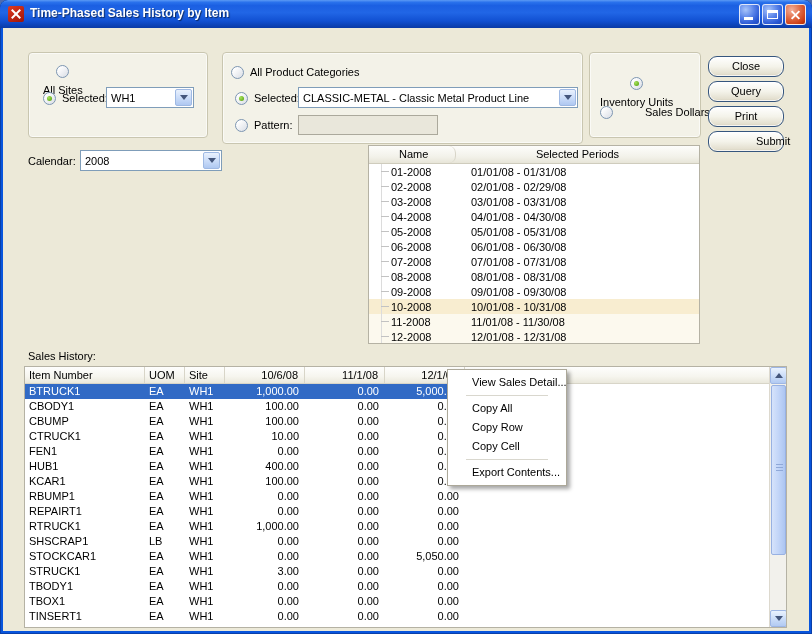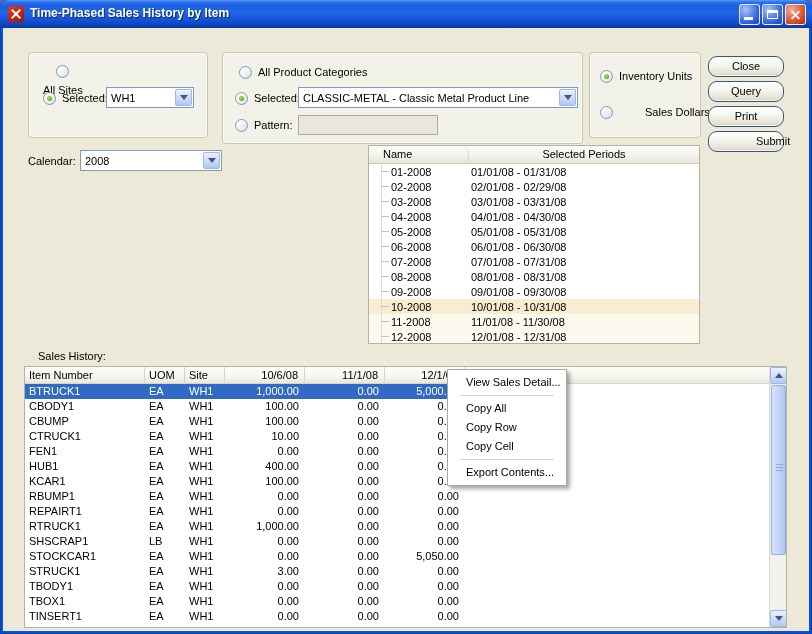--- a/index.html
+++ b/index.html
@@ -57,32 +57,32 @@
 
   .xpbtn { position:absolute; left:705px; width:76px; height:21px; border:1px solid #36567E; border-radius:9px;
     background: linear-gradient(180deg,#FFFFFF,#F4F3EA 50%,#E4E0D0 88%,#D6D0BE);
     text-align:center; line-height:19px; box-shadow: inset 0 0 0 1px rgba(255,255,255,.75); cursor:default; }
 
   .callabel { position:absolute; left:25px; top:127px; }
 
   
   .periods { position:absolute; left:365px; top:117px; width:332px; height:199px; background:#fff; border:1px solid #B5B2A4; overflow:hidden; }
   .phead { display:flex; height:18px; background:linear-gradient(180deg,#FDFDFB,#F2F1E9 65%,#E7E5D8); border-bottom:1px solid #CFCCBD; }
-  .phead .h1 { width:100px; padding-left:14px; line-height:17px; border-right:1px solid #D8D5C8;border-radius:7px; }
+  .phead .h1 { width:87px; padding-left:30px; line-height:17px; border-right:1px solid #D8D5C8;border-radius:7px; }
   .phead .h2 { flex:1; text-align:center; line-height:17px; }
   .prow { position:relative; display:flex; height:15px; align-items:center; padding-left:22px; }
   .prow::before { content:''; position:absolute; left:12px; top:0; bottom:0; width:1px; background:#DCDCDC; }
   .tree { position:absolute; left:12px; top:7px; width:8px; height:1px; background:#C2C2C2; }
   .pname { width:80px; }
   .prange { flex:1; }
   .prow.hl  { background:#F8EDD0; }
   .prow.hl2 { background:#FCF9EE; }
 
   
-  .saleslabel { position:absolute; left:35px; top:322px;text-align:right; }
+  .saleslabel { position:absolute; left:25px; top:322px;text-align:right; }
   .stable { position:absolute; left:21px; top:338px; width:763px; height:262px; background:#fff; border:1px solid #B5B2A4; overflow:hidden; }
   .shead { display:flex; height:17px; background:linear-gradient(180deg,#FEFEFD,#F6F5EE 60%,#EAE8DC); border-bottom:1px solid #D8D5C8; }
   .shead span { line-height:16px; border-right:1px solid #D8D5C8; }
   .cell, .shead span { display:block; overflow:hidden; white-space:nowrap; }
   .c0 { width:120px; padding-left:4px; }
   .c1 { width:40px;  padding-left:4px; }
   .c2 { width:40px;  padding-left:4px; }
   .c3,.c4,.c5 { width:80px; text-align:right; padding-right:6px; }
   .cf { flex:1; border-right:none !important; }
   .srow { display:flex; height:15px; align-items:center; }
@@ -95,21 +95,21 @@
   .sbtn { position:absolute; left:0; width:17px; height:17px; border:1px solid #9EB6E4; border-radius:2px;
     background: linear-gradient(180deg,#EAF2FE,#CADCF8 55%,#B2CAF2); display:flex; align-items:center; justify-content:center; }
   .sbtn.up { top:0; } .sbtn.down { bottom:0; }
   .thumb { position:absolute; left:1px; width:15px; top:18px; height:170px; border:1px solid #98B1E2; border-radius:2px;
     background: linear-gradient(90deg,#D6E3FB,#C2D5F8 50%,#ACC5F1); }
   .thumb::after { content:''; position:absolute; left:4px; top:78px; width:7px; height:1px; background:#8FA8D8;
     box-shadow:0 3px 0 #8FA8D8, 0 6px 0 #8FA8D8; }
 
   
   .ctx { position:absolute; left:444px; top:341px; width:120px; background:#fff; border:1px solid #ACA899;
-    box-shadow:3px 3px 4px rgba(0,0,0,.35); padding:3px 10px; z-index:10; }
+    box-shadow:3px 3px 4px rgba(0,0,0,.35); padding:3px 16px; z-index:10; }
   .mi { height:19px; line-height:19px; padding-left:8px; white-space:nowrap; }
   .msep { height:1px; background:#D9D7CE; margin:3px 2px; }
 </style>
 </head>
 <body>
 
 <div class="stage">
 
   <div class="titlebar">
     <div class="appicon"></div>
@@ -139,21 +139,21 @@
       </div>
       <div class="combo" style="left:77px; top:34px; width:88px;">
         <span class="val">WH1</span>
         <span class="cbtn">
             <span class="arrow-down"></span>
           </span>
       </div>
     </div>
 
     <div class="group g-cats">
-      <div class="frow" style="left:16px; top:12px;">
+      <div class="frow" style="left:8px; top:12px;">
         <span class="radio"></span>
         <span>All Product Categories</span>
       </div>
       <div class="frow" style="left:12px; top:38px;">
         <span class="radio checked"></span>
         <span>Selected:</span>
       </div>
       <div class="combo" style="left:75px; top:34px; width:280px;gap:24px;">
         <span class="val">CLASSIC-METAL - Classic Metal Product Line</span>
         <span class="cbtn">
@@ -161,21 +161,21 @@
           </span>
       </div>
       <div class="frow" style="left:12px; top:65px;">
         <span class="radio"></span>
         <span>Pattern:</span>
       </div>
       <div class="textbox-disabled" style="left:75px; top:62px; width:140px;"></div>
     </div>
 
     <div class="group g-units">
-      <div class="frow" style="left:10px; top:16px;">
+      <div class="frow" style="left:10px; top:24px;flex-direction:column;">
         <span class="radio checked"></span>
         <span>Inventory Units</span>
       </div>
       <div class="frow" style="left:10px; top:52px;gap:32px;">
         <span class="radio"></span>
         <span>Sales Dollars</span>
       </div>
     </div>
 
     <div class="xpbtn" style="top:28px;">Close</div>

